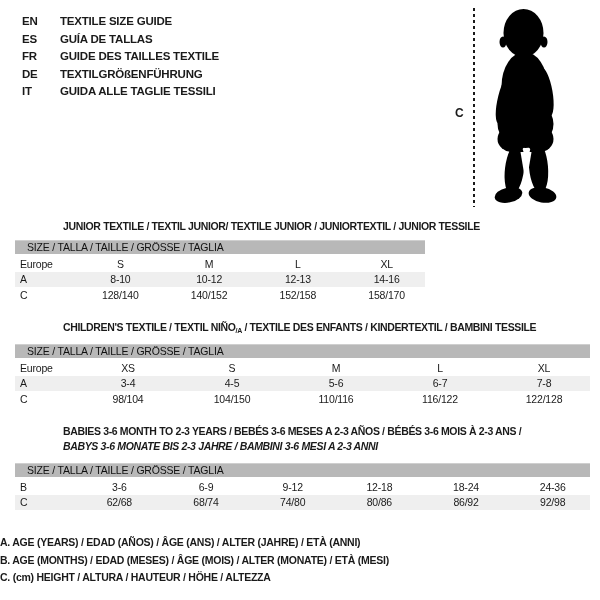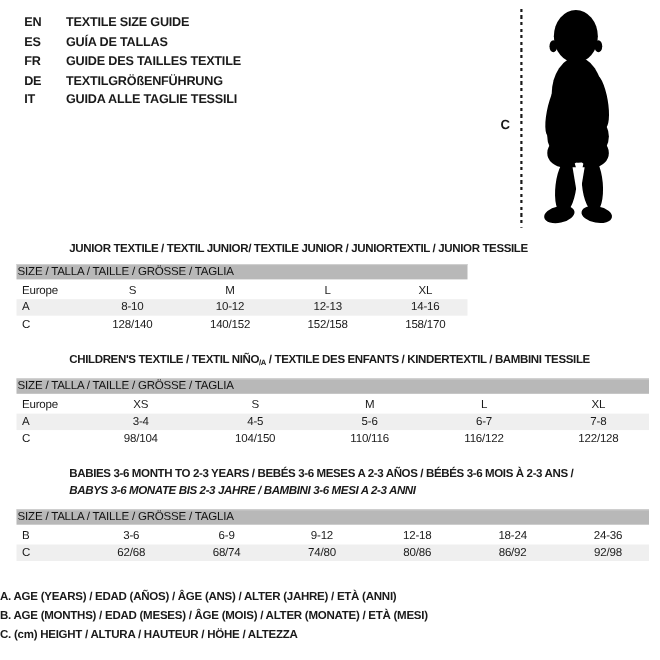--- a/index.html
+++ b/index.html
@@ -44,21 +44,21 @@
   
   .size-table { position: absolute; left: 15px; }
   .tbl-junior  { top: 240px; width: 410px; }
   .tbl-children{ top: 344px; width: 575px; }
   .tbl-babies  { top: 463px; width: 575px; }
   .tbl-head {
     height: 13px; line-height: 13px;
     background: #b8b8b8;
     font-size: 10.5px; letter-spacing: -0.2px;
     color: #111111;
-    padding-left: 1px;
+    padding-left: 12px;
     margin-bottom: 2px;
     border-top: 1px solid #cfcfcf;
   }
   .tbl-row { display: flex; align-items: center; height: 15.5px; font-size: 10.5px; letter-spacing: -0.2px; gap: 12px; }
   .tbl-row.alt { background: #efefef; }
   .row-label { flex: 0 0 50px; padding-left: 5px; }
   .cell { flex: 1 1 0; text-align: center; white-space: nowrap; }
 
   
   .footnotes { position: absolute; left: 0; top: 534px; }

